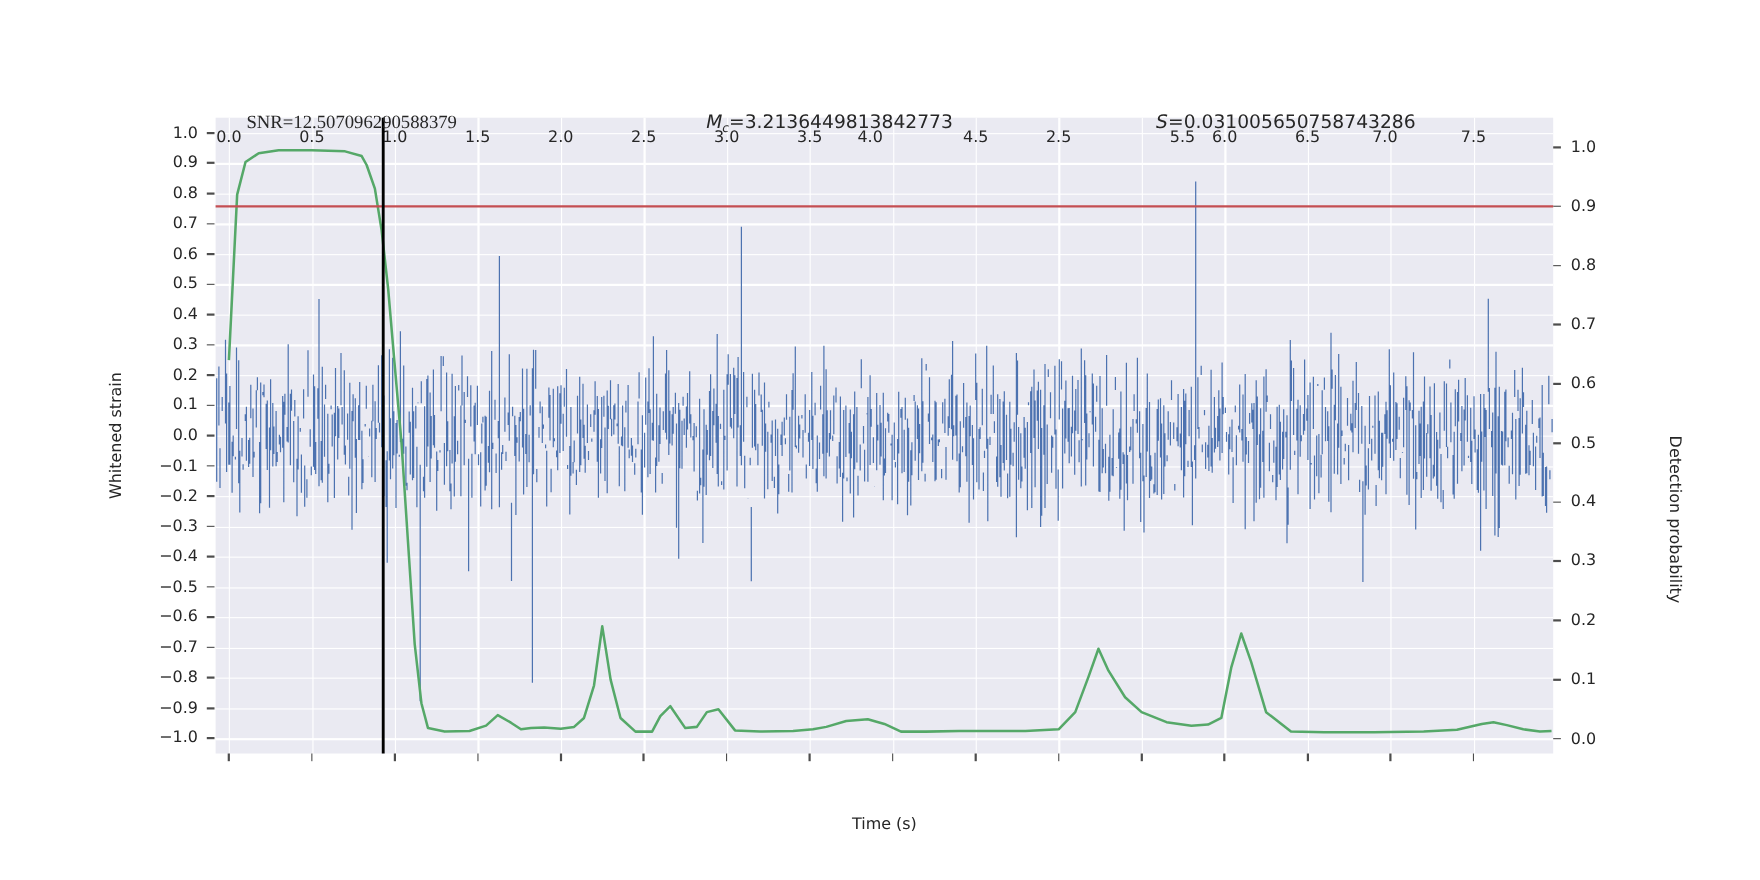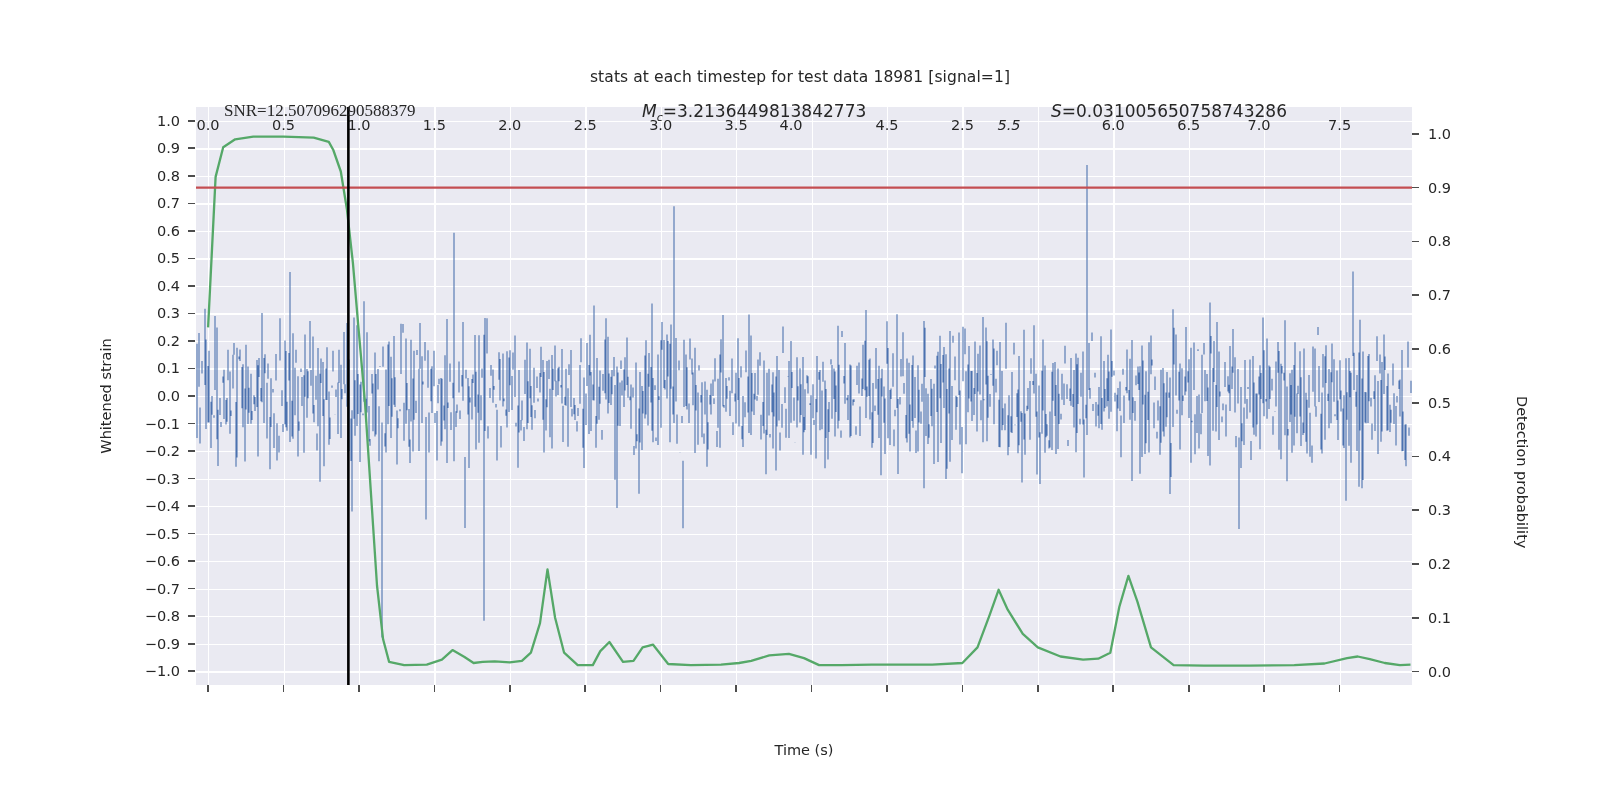--- a/index.html
+++ b/index.html
@@ -58,21 +58,20 @@
     padding:4px 9px 4px 7px;display:flex;align-items:center;gap:9px;
     font-size:14.5px;color:#262626;
   }
   #legend .swatch{display:block;width:36px;height:0;border-top:2.1px solid #4c72b0;}
 </style>
 </head>
 <body>
 
 <div id="fig">
 
-  <div id="title">stats at each timestep for test data 18981 [signal=1]</div>
 
   <div id="axes">
 
     <div id="grid-layer">
         <div class="gridv" style="left: 12.0695px;"></div>
         <div class="gridv" style="left: 87.5037px;"></div>
         <div class="gridv" style="left: 162.938px;"></div>
         <div class="gridv" style="left: 238.372px;"></div>
         <div class="gridv" style="left: 313.806px;"></div>
         <div class="gridv" style="left: 389.241px;"></div>
@@ -189,21 +188,21 @@
         <div class="tlabel tlabelX" style="left: 464.675px;">3.0</div>
         <div class="tick tickX" style="left: 539.309px;"></div>
         <div class="tlabel tlabelX" style="left: 540.109px;">3.5</div>
         <div class="tick tickX" style="left: 614.743px;"></div>
         <div class="tlabel tlabelX" style="left: 595px;">4.0</div>
         <div class="tick tickX" style="left: 690.178px;"></div>
         <div class="tlabel tlabelX" style="left: 690.978px;">4.5</div>
         <div class="tick tickX" style="left: 765.612px;"></div>
         <div class="tlabel tlabelX" style="left: 766.412px;">2.5</div>
         <div class="tick tickX" style="left: 841.046px;"></div>
-        <div class="tlabel tlabelX" style="left: 813px; font-style: italic;">5.5</div>
+        <div class="tlabel tlabelX" style="left: 879px;">5.5</div>
         <div class="tick tickX" style="left: 916.48px;"></div>
         <div class="tlabel tlabelX" style="left: 917.28px;">6.0</div>
         <div class="tick tickX" style="left: 991.915px;"></div>
         <div class="tlabel tlabelX" style="left: 992.715px;">6.5</div>
         <div class="tick tickX" style="left: 1067.35px;"></div>
         <div class="tlabel tlabelX" style="left: 1063px;">7.0</div>
         <div class="tick tickX" style="left: 1142.78px;"></div>
         <div class="tlabel tlabelX" style="left: 1143.58px;">7.5</div>
       </div>
 

